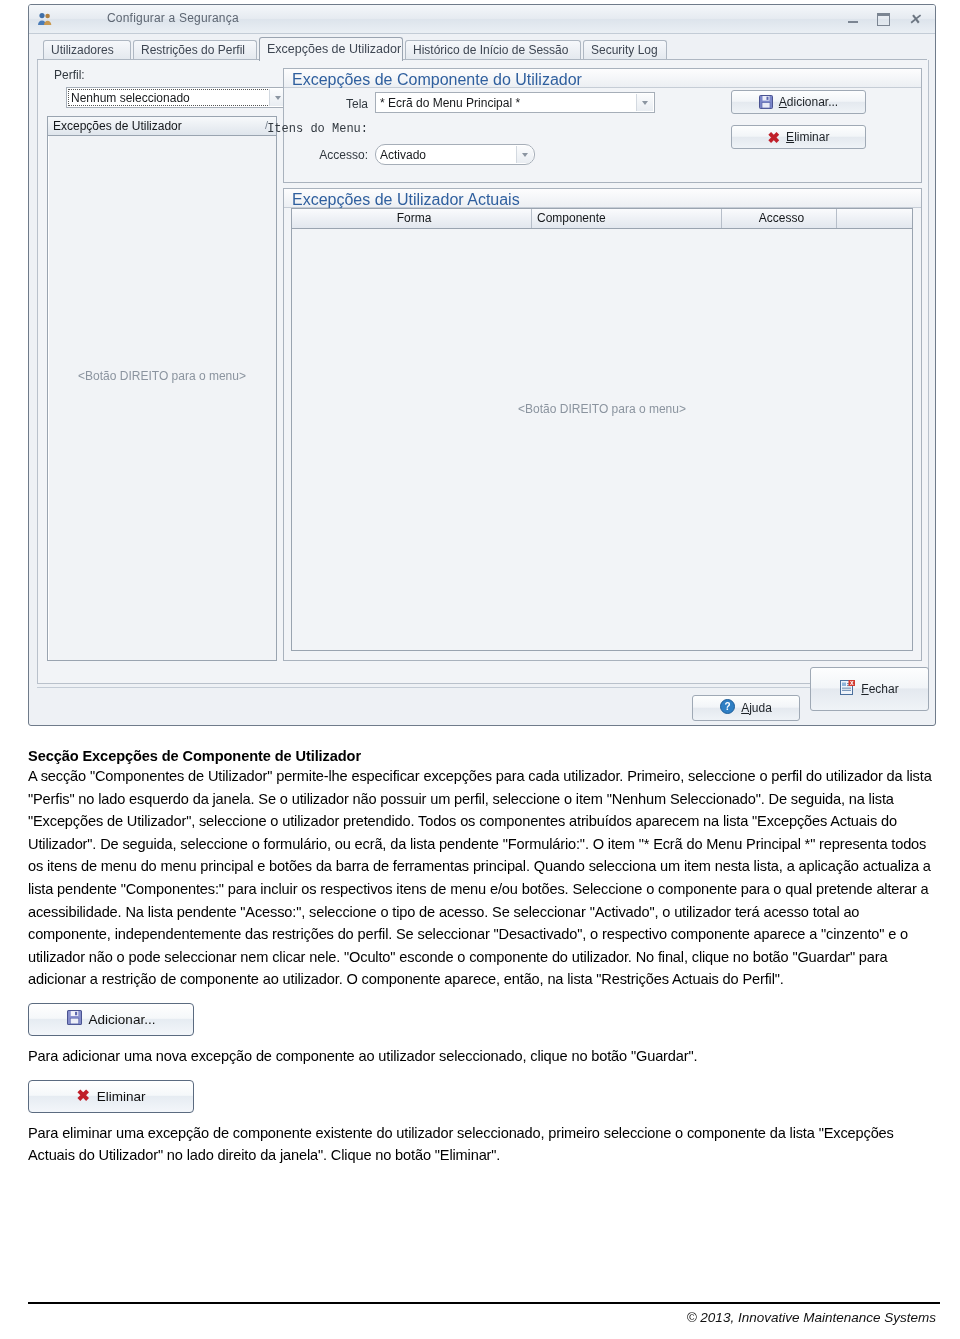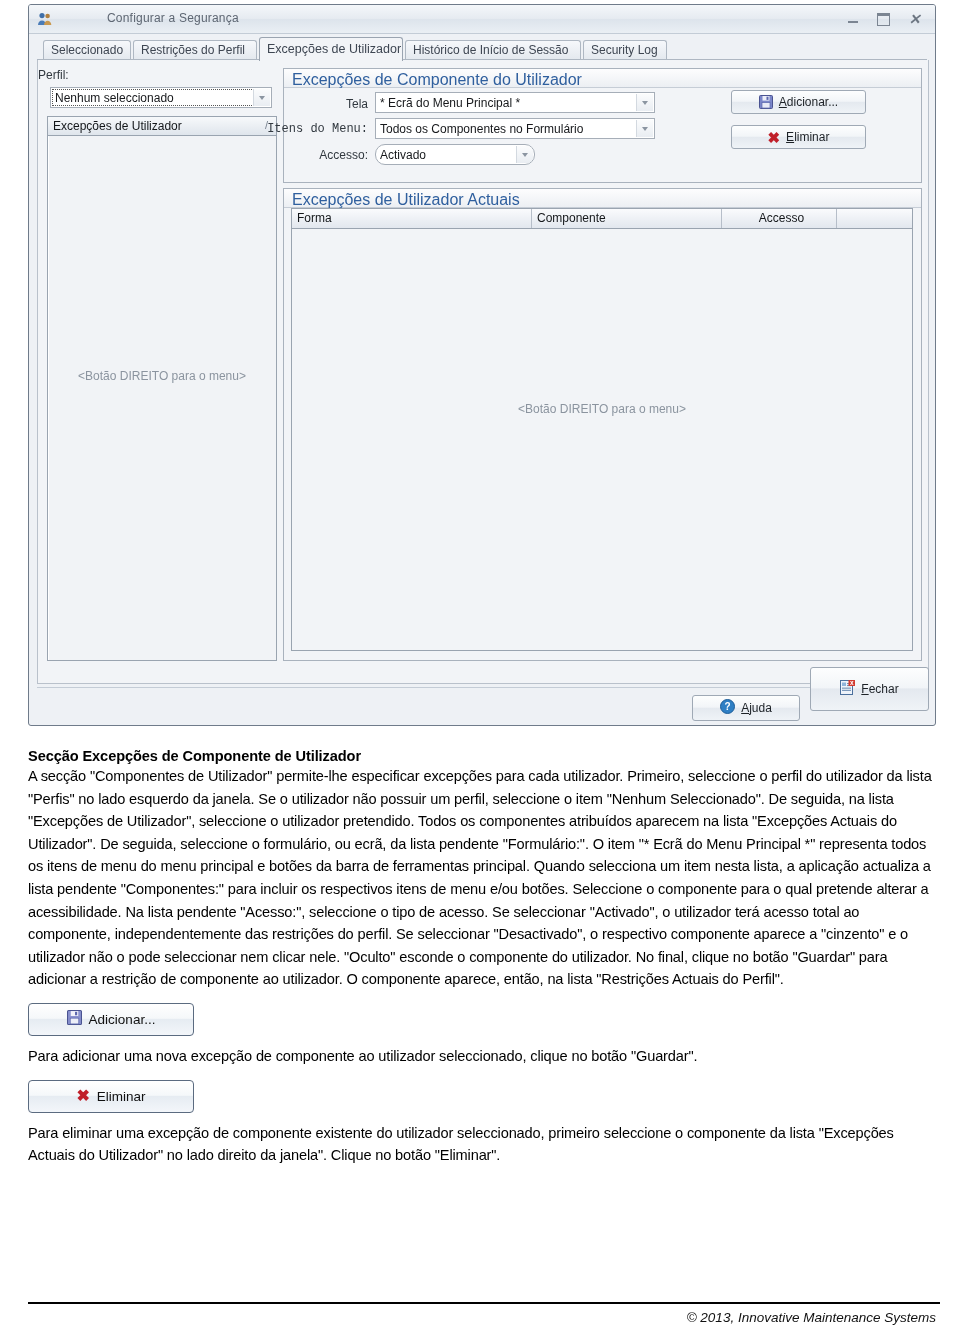--- a/index.html
+++ b/index.html
@@ -109,21 +109,21 @@
     width: 892px; height: 624px;
     background: #f2f4f7;
     border: 1px solid #b9c1cb;
     border-top: none;
     box-sizing: border-box;
   }
 
   .lbl { font-size: 12px; color: #31383f; }
 
   
-  .perfil-label { position:absolute; left:0; top:8px; }
+  .perfil-label { position:absolute; left:16px; top:8px; }
   .combo {
     position: absolute;
     box-sizing: border-box;
     background: #ffffff;
     border: 1px solid #a6aeb8;
     height: 21px;
     font-size: 12px;
     color: #16181b;
     padding: 3px 18px 0 4px;
     white-space: nowrap;
@@ -141,21 +141,21 @@
     display:block;
     width:0;height:0;
     border-left:3.5px solid transparent;
     border-right:3.5px solid transparent;
     border-top:4px solid #8b95a1;
   }
   .combo.focused {
     outline: 1px dotted #555;
     outline-offset: -3px;
   }
-  #perfil-combo { left:12px; top:27px; width:222px; }
+  #perfil-combo { left:28px; top:27px; width:222px; }
 
   .listbox {
     position: absolute;
     box-sizing: border-box;
     background: #f1f3f6;
     border: 1px solid #9aa4b0;
     box-shadow: inset 1px 1px 0 #ffffff;
   }
   #left-list { left:9px; top:56px; width:230px; height:545px; }
   .list-header {
@@ -355,21 +355,21 @@
       <span class="win-btn">
           <i class="max-g"></i>
         </span>
       <span class="win-btn">
           <i class="close-g">✕</i>
         </span>
     </span>
   </div>
 
   <div class="tabstrip">
-    <div class="tab" style="left:6px;width:88px;">Seleccionado</div>
+    <div class="tab" style="left:6px;width:88px;">Utilizadores</div>
     <div class="tab" style="left:96px;width:124px;">Restrições do Perfil</div>
     <div class="tab active" style="left:222px;width:144px;">Excepções de Utilizador</div>
     <div class="tab" style="left:368px;width:176px;">Histórico de Início de Sessão</div>
     <div class="tab" style="left:546px;width:84px;">Security Log</div>
   </div>
   <div class="tabline"></div>
 
   <div class="panel">
 
     <div class="lbl perfil-label">Perfil:</div>
@@ -395,26 +395,20 @@
 
     <div class="field-label" id="lbl-tela">Tela</div>
     <div class="combo" id="combo-tela">
       <span>* Ecrã do Menu Principal *</span>
       <span class="arrow">
           <i></i>
         </span>
     </div>
 
     <div class="field-label" id="lbl-itens">Itens do Menu:</div>
-    <div class="combo" id="combo-itens">
-      <span>Todos os Componentes no Formulário</span>
-      <span class="arrow">
-          <i></i>
-        </span>
-    </div>
 
     <div class="field-label" id="lbl-accesso">Accesso:</div>
     <div class="combo" id="combo-accesso">
       <span>Activado</span>
       <span class="arrow">
           <i></i>
         </span>
     </div>
 
     <div class="btn" id="btn-adicionar">
@@ -433,21 +427,21 @@
       <span class="ic ic-x">✖</span>
       <span><span class="u">E</span>liminar</span>
     </div>
 
     <div class="groupbox" id="gb-bottom">
       <div class="gb-title">Excepções de Utilizador Actuais</div>
     </div>
 
     <div class="listbox" id="gb-inner">
       <div class="tbl-header">
-        <div class="th" style="width:240px;">Forma</div>
+        <div class="th" style="width:240px;text-align:center;">Forma</div>
         <div class="th" style="width:190px;">Componente</div>
         <div class="th" style="width:115px;text-align:center;">Accesso</div>
         <div class="th" style="flex:1;border-right:none;"></div>
       </div>
       <div class="tbl-body">
         <div class="tbl-hint" style="top:173px;">&lt;Botão DIREITO para o menu&gt;</div>
       </div>
     </div>
   </div>
 

